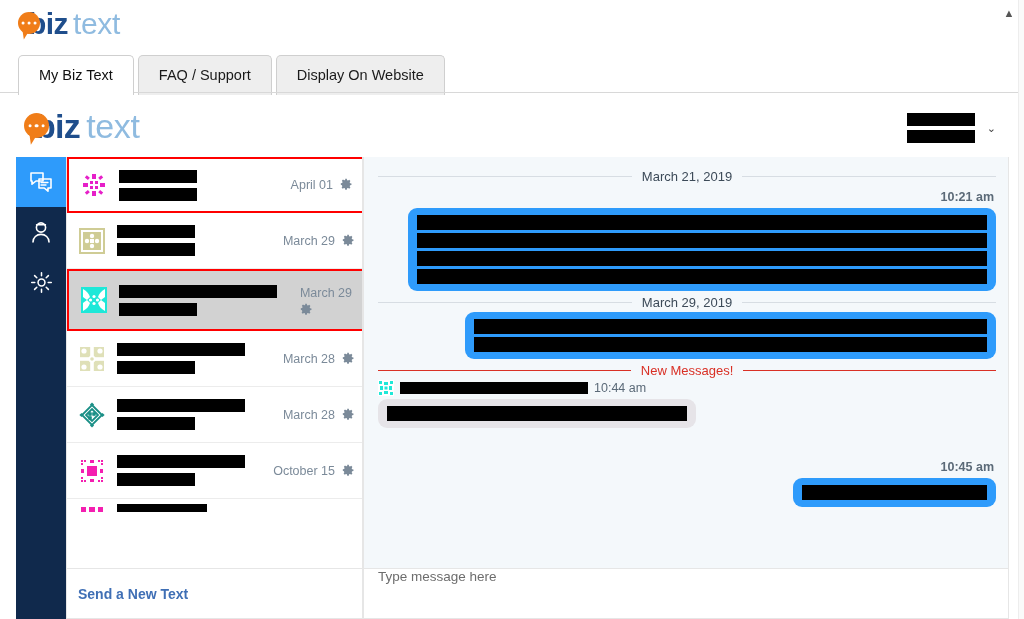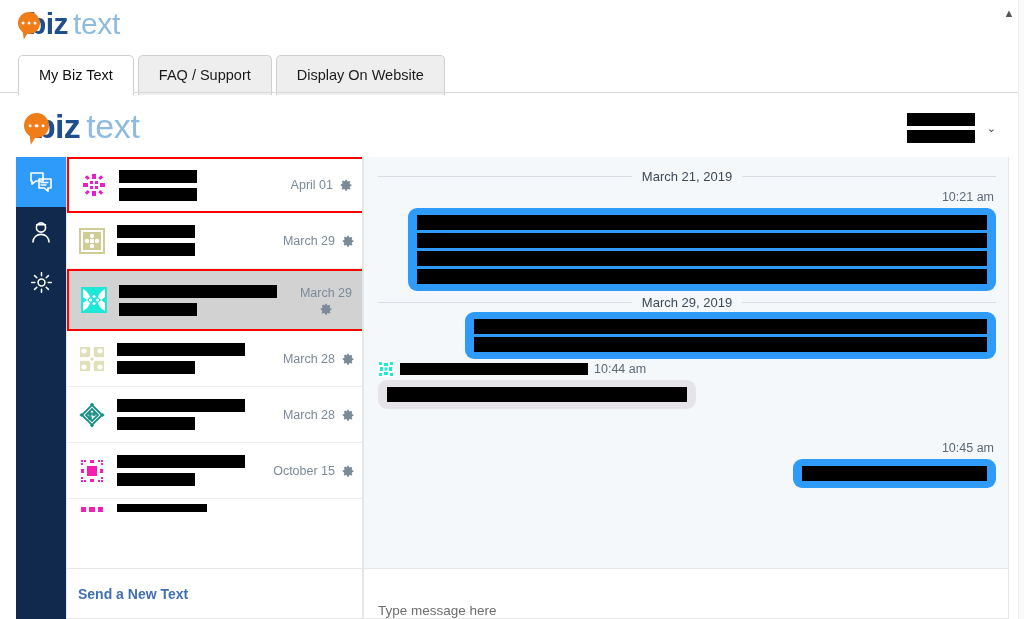--- a/index.html
+++ b/index.html
@@ -142,21 +142,21 @@
   .conv.outlined { border: 2px solid #ff0000; }
   .conv.outlined.first { border-bottom-width: 2px; }
 
   .avatar { width: 26px; height: 26px; flex: 0 0 26px; margin-right: 12px; }
   .avatar svg { display: block; width: 26px; height: 26px; }
 
   .conv-body { flex: 1; display: flex; flex-direction: column; gap: 5px; min-width: 0; }
   .conv-body .redact { height: 13px; }
 
   .conv-meta {
-    display: flex; align-items: center; gap: 7px;
+    display: flex; align-items: flex-start; gap: 7px;
     color: #7b8a99; font-size: 12.5px; white-space: nowrap;
     flex: 0 0 auto;
   }
   .conv-meta.stacked { flex-direction: column; gap: 3px; }
   .gear { width: 12px; height: 12px; display: block; cursor: pointer; }
 
   .conv.partial { height: 18px; overflow: hidden; border-bottom: none; }
   .conv.partial .avatar { margin-top: -8px; }
 
   .conv-footer {
@@ -188,21 +188,21 @@
     color: #3c4a58; font-size: 13px;
     margin: 4px 0 2px 0;
   }
   .divider::before, .divider::after {
     content: ""; flex: 1; height: 1px; background: #d7dde3;
   }
   .divider.alert { color: #d93025; }
   .divider.alert::before, .divider.alert::after { background: #d93025; }
 
   .time { font-size: 12.5px; color: #5b6a78; margin: 6px 2px 4px 0; }
-  .time.right { text-align: right; }
+  .time.right { text-align: right; font-weight: bold; }
 
   .bubble-row { display: flex; margin-bottom: 2px; }
   .bubble-row.out { justify-content: flex-end; }
   .bubble-row.in { justify-content: flex-start; }
 
   .bubble {
     border-radius: 9px;
     padding: 7px 9px;
     display: flex; flex-direction: column; gap: 3px;
   }
@@ -212,21 +212,21 @@
 
   .in-head { display: flex; align-items: center; gap: 6px; margin: 2px 0 3px 0; }
   .in-head .avatar-sm { width: 16px; height: 16px; flex: 0 0 16px; }
   .in-head .avatar-sm svg { width: 16px; height: 16px; display: block; }
   .in-head .redact { height: 12px; }
   .in-head .time { margin: 0; }
 
   
   .composer {
     position: absolute; left: 0; bottom: 0; width: 646px; height: 50px;
-    display: flex; align-items: flex-end;
+    display: flex; align-items: flex-start;
     background: #fff; border-top: 1px solid #e6e6e6;
   }
   .composer-input {
     flex: 1; border: none; outline: none;
     padding: 0 14px; font-size: 13.5px; color: #333;
     font-family: "Liberation Sans", sans-serif; background: #fff;
   }
   .composer-input::placeholder { color: #6d6d6d; }
   .reply-btn {
     width: 56px; background: #2e9bfb; color: #fff;
@@ -552,20 +552,23 @@
           <span>March 29, 2019</span>
         </div>
 
         <div class="bubble-row out">
           <div class="bubble out">
             <span class="redact" style="width:513px"></span>
             <span class="redact" style="width:513px"></span>
           </div>
         </div>
 
+        <div class="divider alert">
+          <span>New Messages!</span>
+        </div>
 
         <div class="in-head">
           <span class="avatar-sm">
             <svg viewBox="0 0 16 16">
               <rect width="16" height="16" fill="#ffffff"></rect>
               <g fill="#1ee8d8">
                 <rect x="1" y="1" width="3" height="3"></rect>
                   <rect x="12" y="1" width="3" height="3"></rect>
                 <rect x="1" y="12" width="3" height="3"></rect>
                   <rect x="12" y="12" width="3" height="3"></rect>

